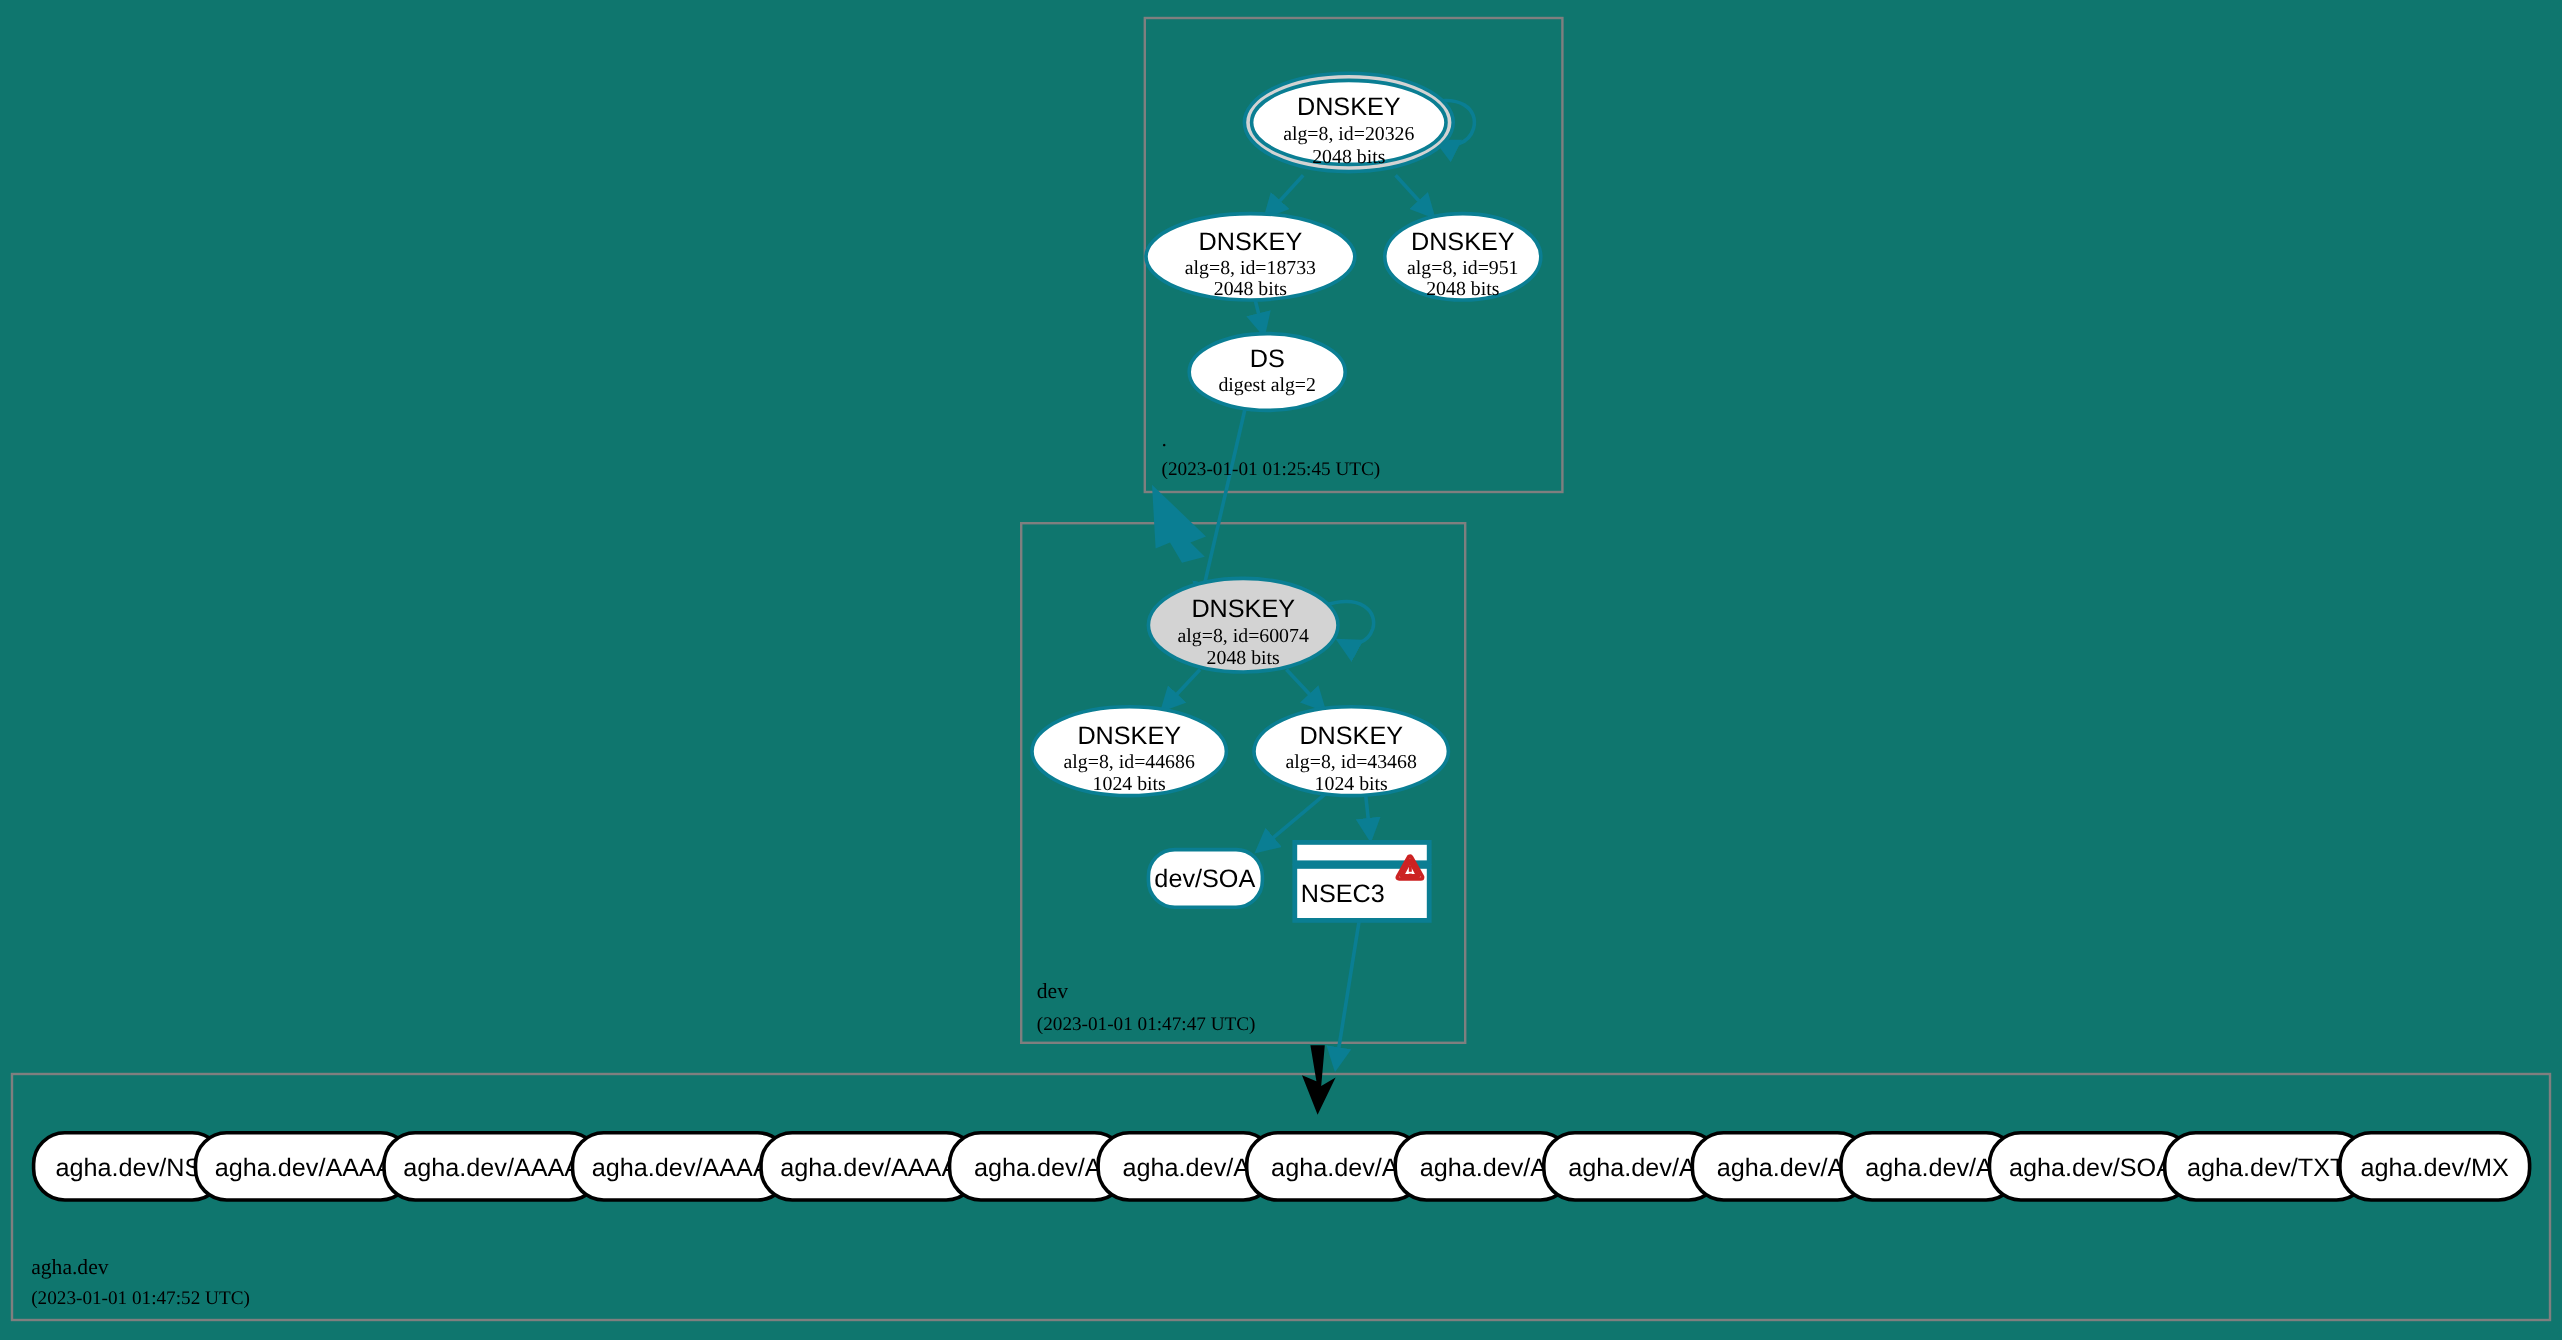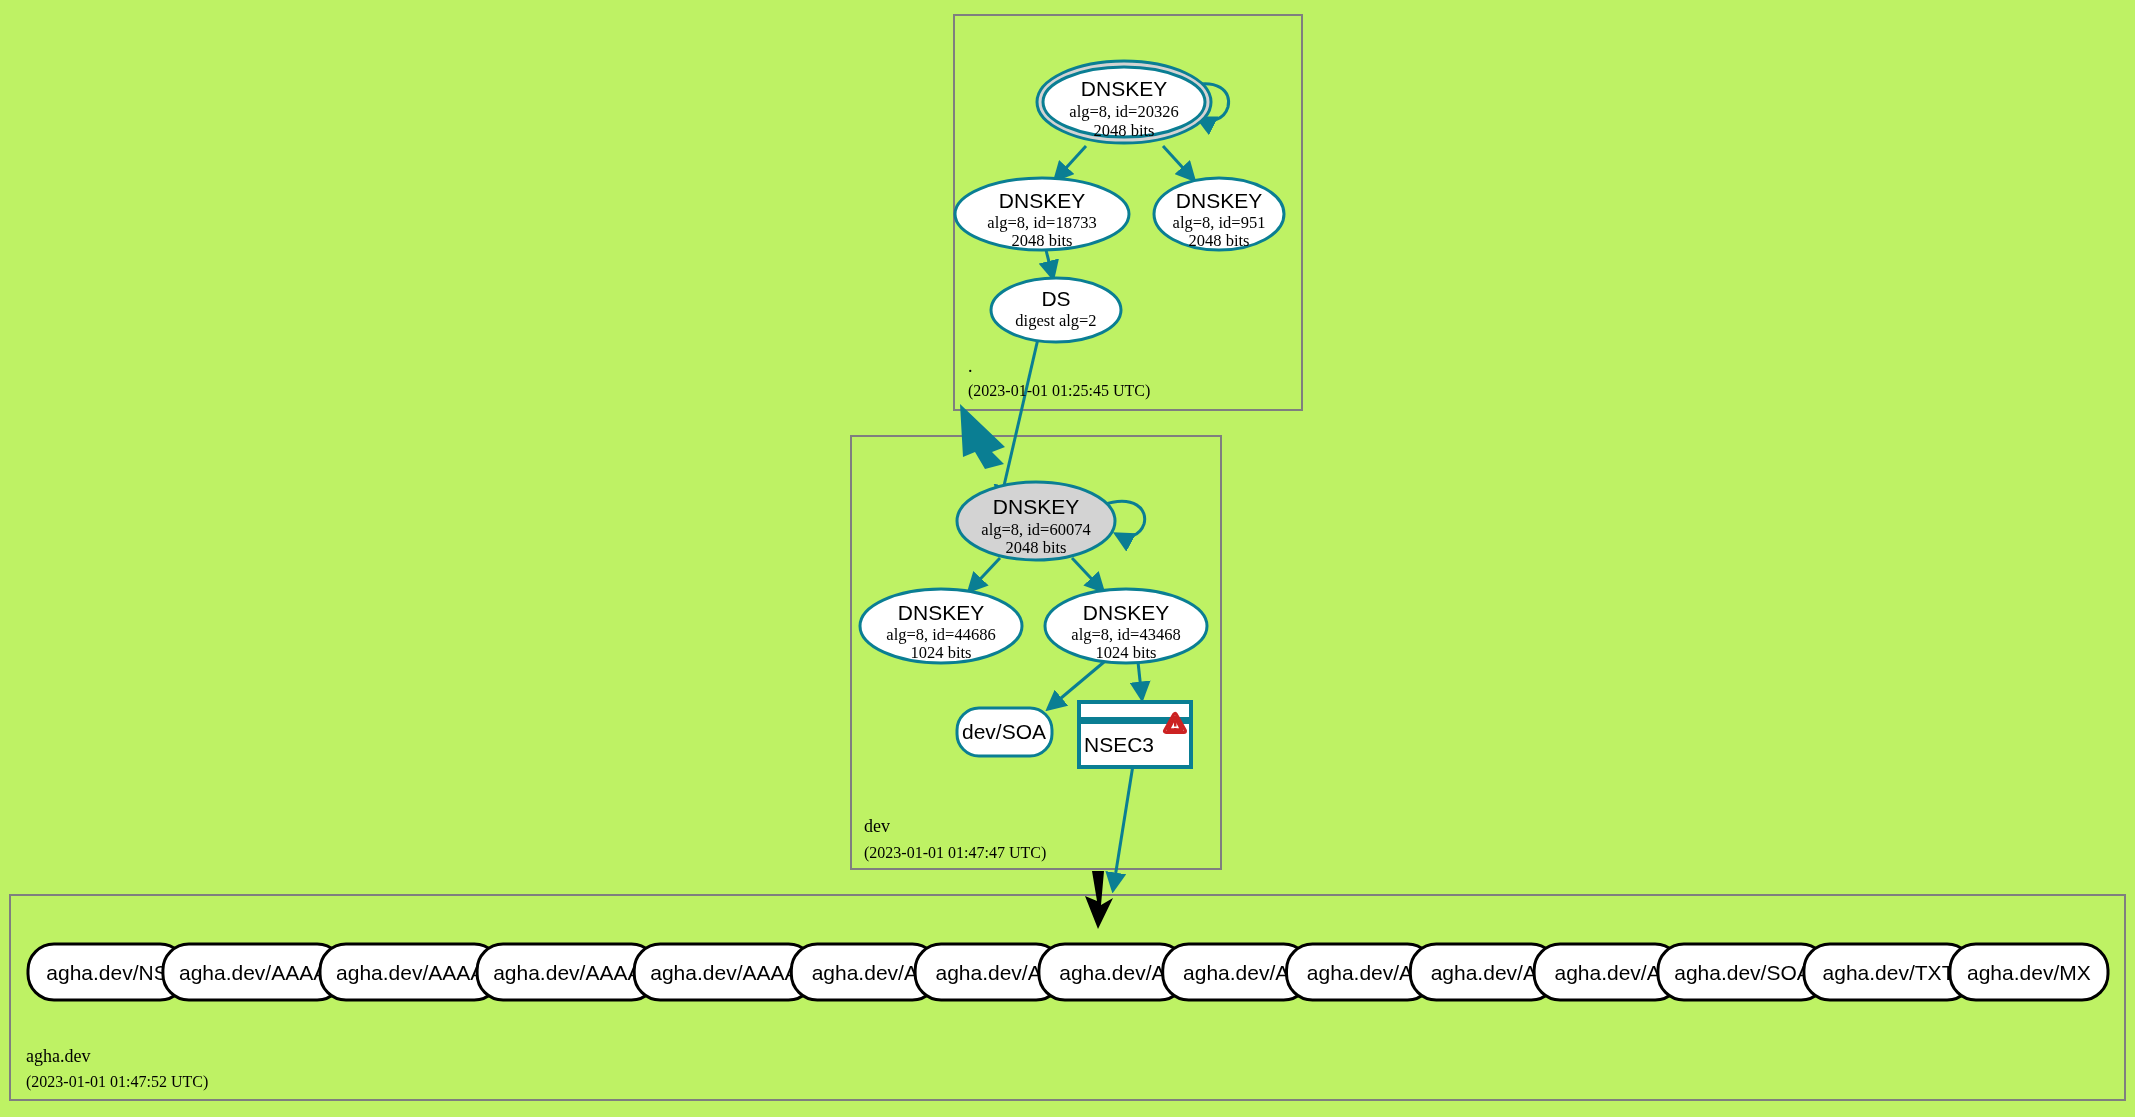--- a/index.html
+++ b/index.html
@@ -4,21 +4,21 @@
 <style>
   html, body {
     margin: 0;
     padding: 0;
     background: #ffffff;
   }
   #canvas {
     position: relative;
     width: 2135px;
     height: 1117px;
-    background: #bef264;
+    background: #0f766e;
     font-family: "Liberation Sans", sans-serif;
     overflow: hidden;
   }
   svg.layer {
     position: absolute;
     left: 0;
     top: 0;
     width: 2135px;
     height: 1117px;
   }

